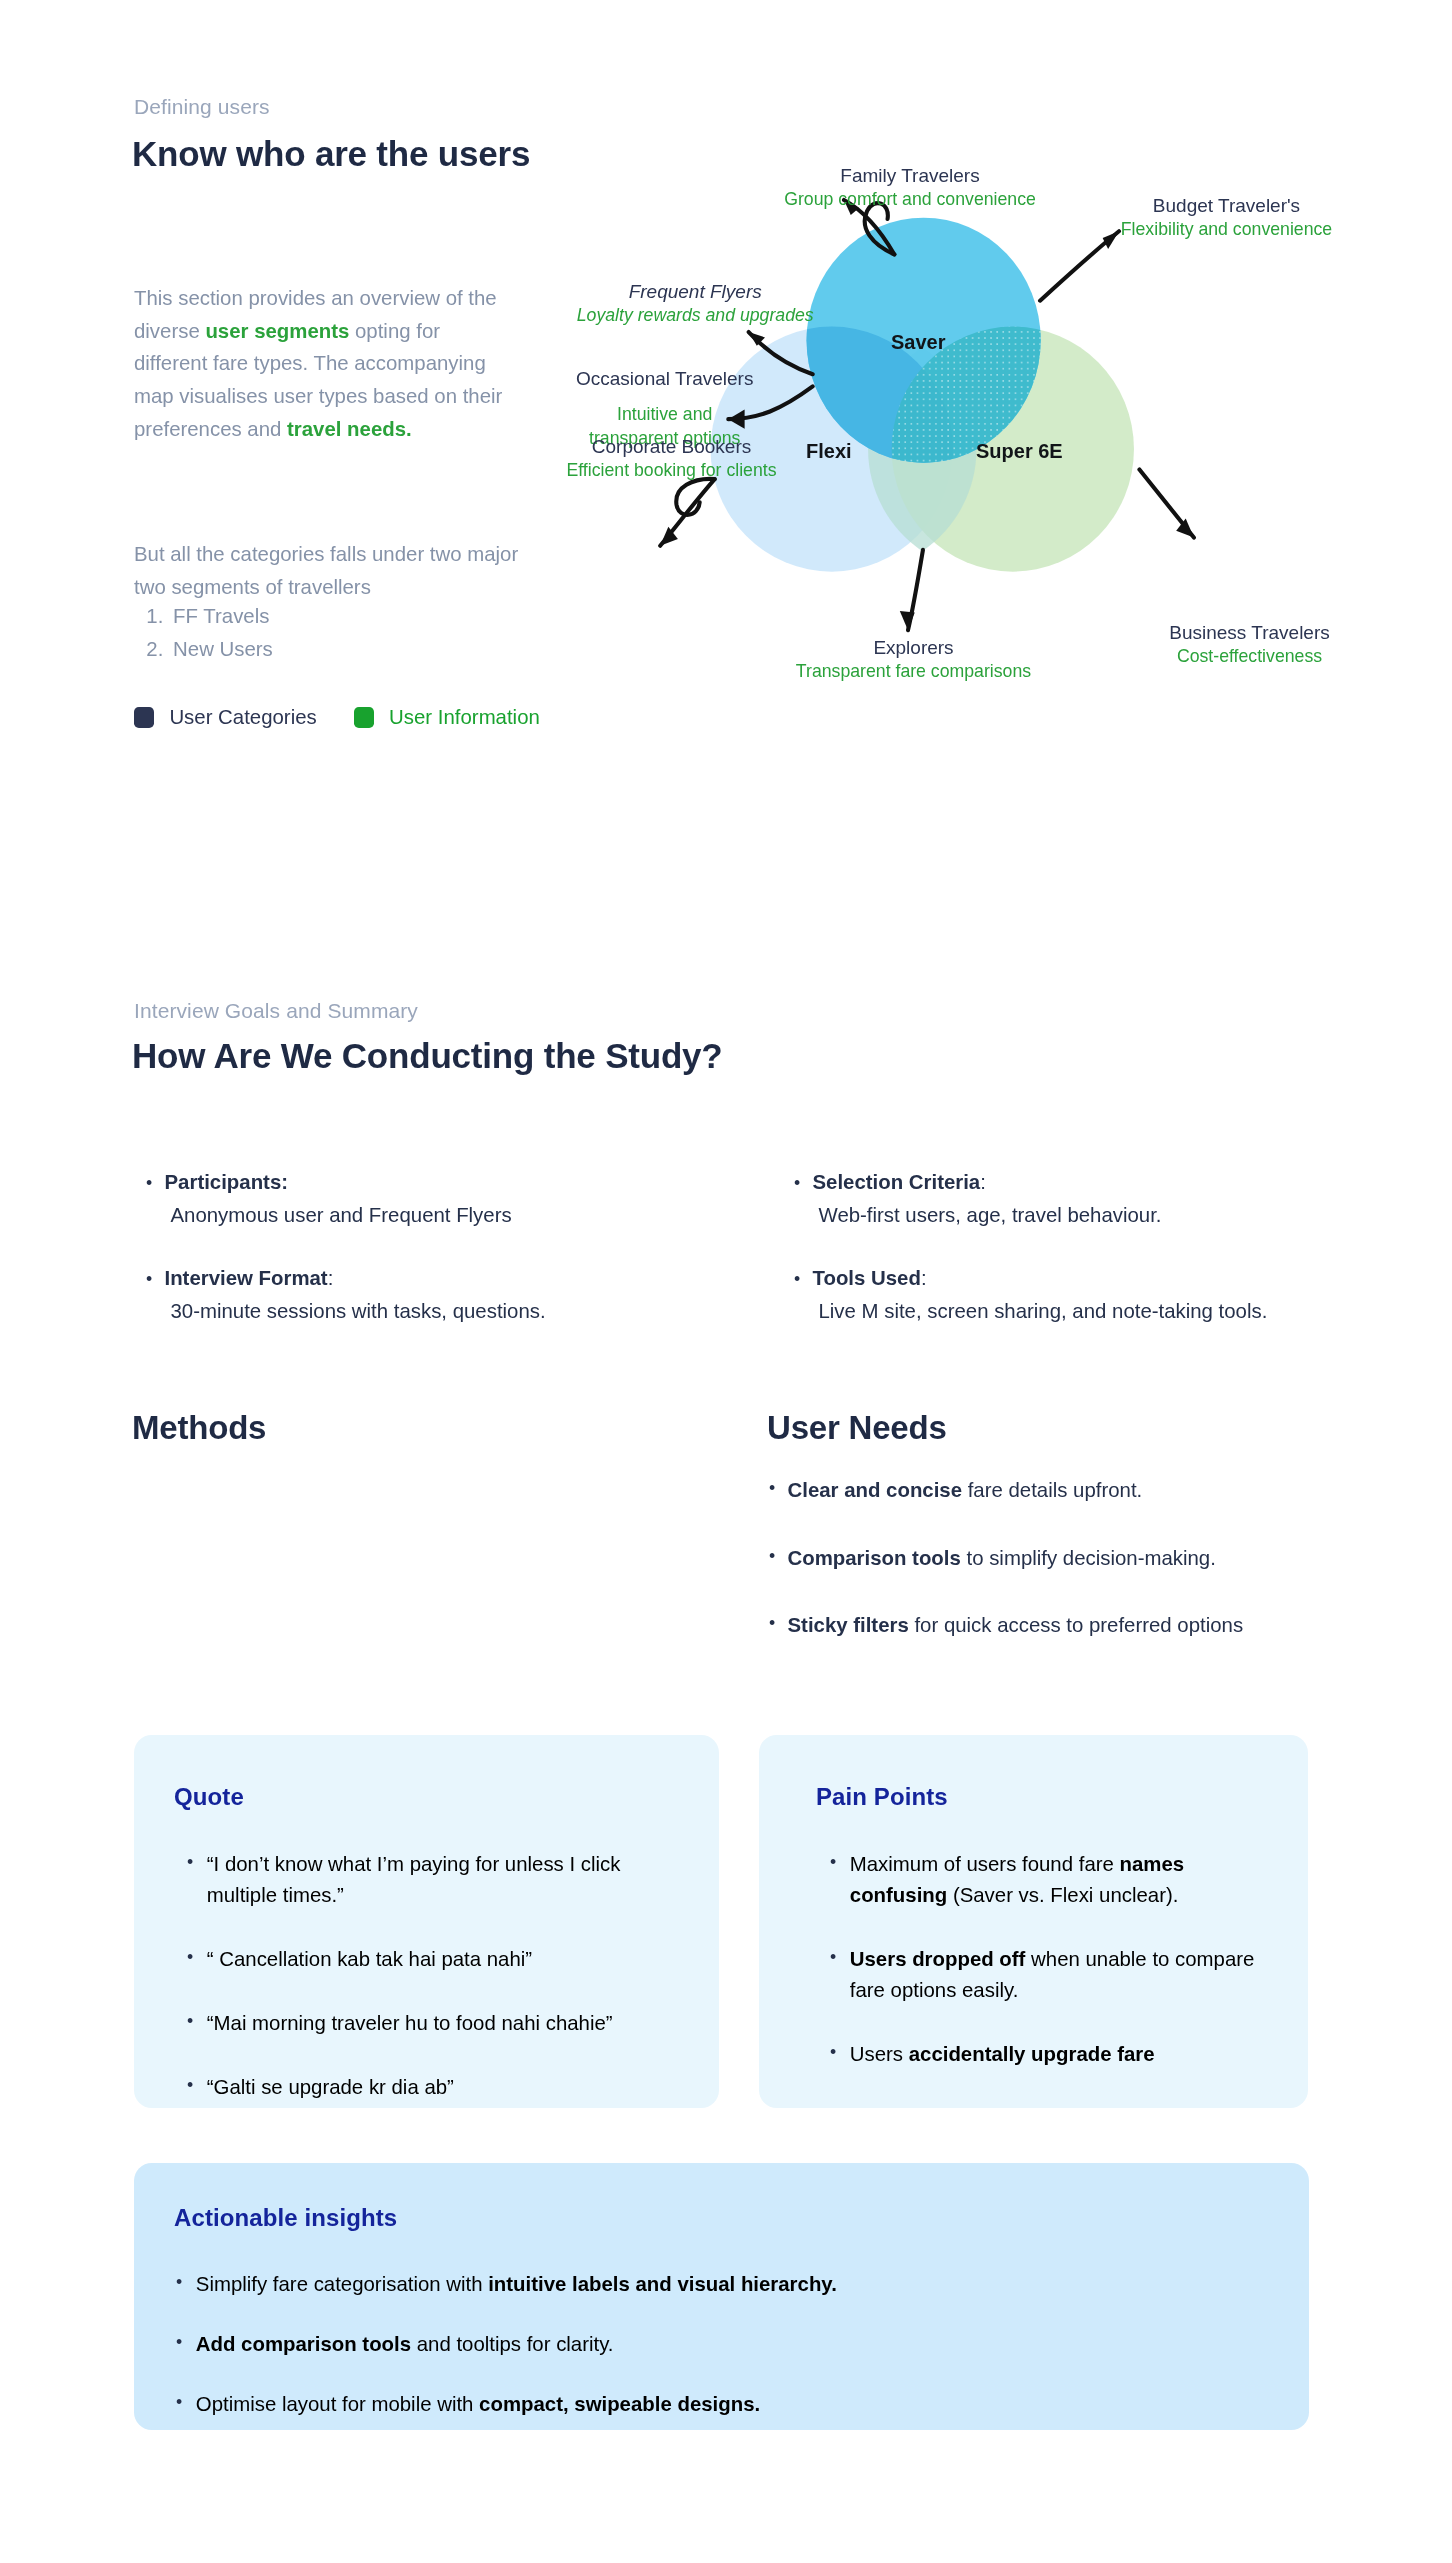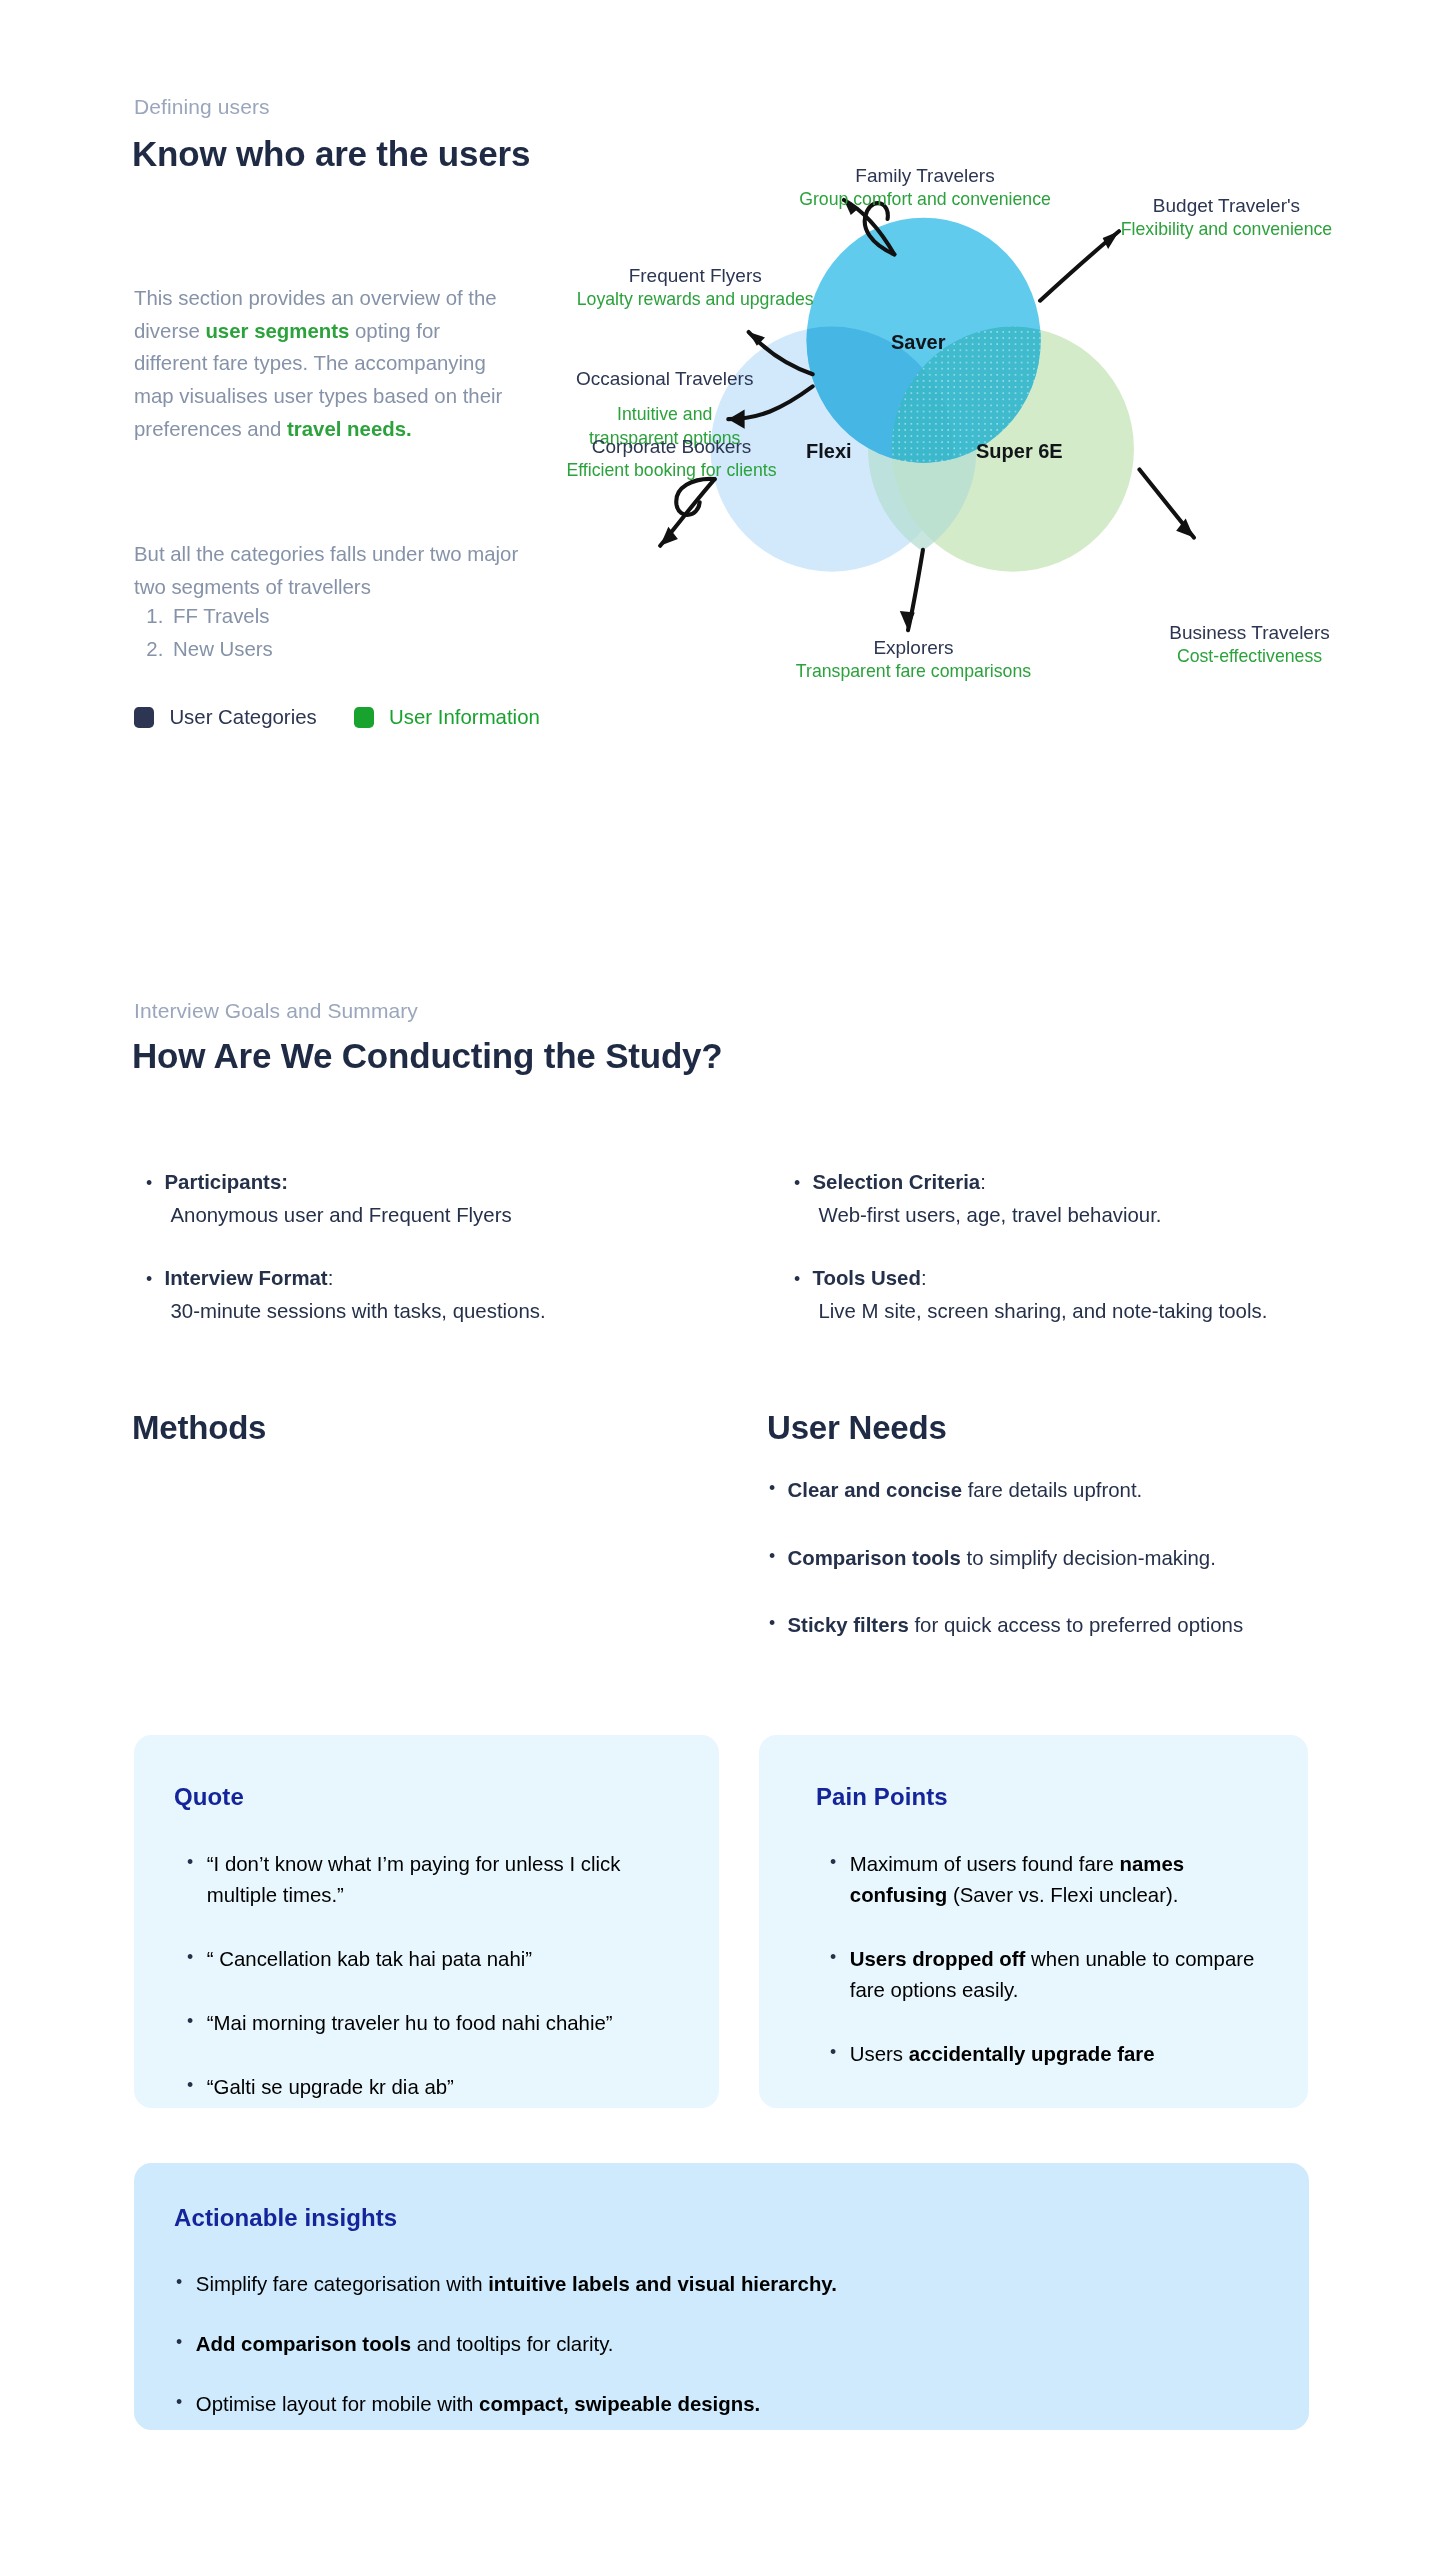--- a/index.html
+++ b/index.html
@@ -217,31 +217,31 @@
 
         <path d="M852 440 C884 480 908 510 932 540"></path>
         <polygon points="932,540 906,530 920,512" fill="#111" stroke="none"></polygon>
       </g>
     </svg>
 
     <div class="circle-label" style="left:332px; top:161px;">Saver</div>
     <div class="circle-label" style="left:247px; top:270px;">Flexi</div>
     <div class="circle-label" style="left:417px; top:270px;">Super 6E</div>
 
-    <div class="venn-cap" style="left:223px; top:-6.8px; width:286px;text-align:center;">
+    <div class="venn-cap" style="left:208px; top:-6.8px; width:286px;text-align:center;">
       <div class="cap-title">Family Travelers</div>
       <div class="cap-sub">Group comfort and convenience</div>
     </div>
 
     <div class="venn-cap" style="left:538px; top:23px; width:259px;">
       <div class="cap-title">Budget Traveler's</div>
       <div class="cap-sub">Flexibility and convenience</div>
     </div>
 
-    <div class="venn-cap" style="left:-6.8px; top:93px; width:286px;">
+    <div class="venn-cap" style="left:-6.8px; top:109px; width:286px;font-style:italic;">
       <div class="cap-title">Frequent Flyers</div>
       <div class="cap-sub">Loyalty rewards and upgrades</div>
     </div>
 
     <div class="venn-cap" style="left:-6.8px; top:184px; width:225px; white-space:pre-line;">
       <div class="cap-title">Occasional Travelers</div>
       <div class="cap-sub" style="white-space:pre-line;">Intuitive and
 transparent options</div>
     </div>
 

